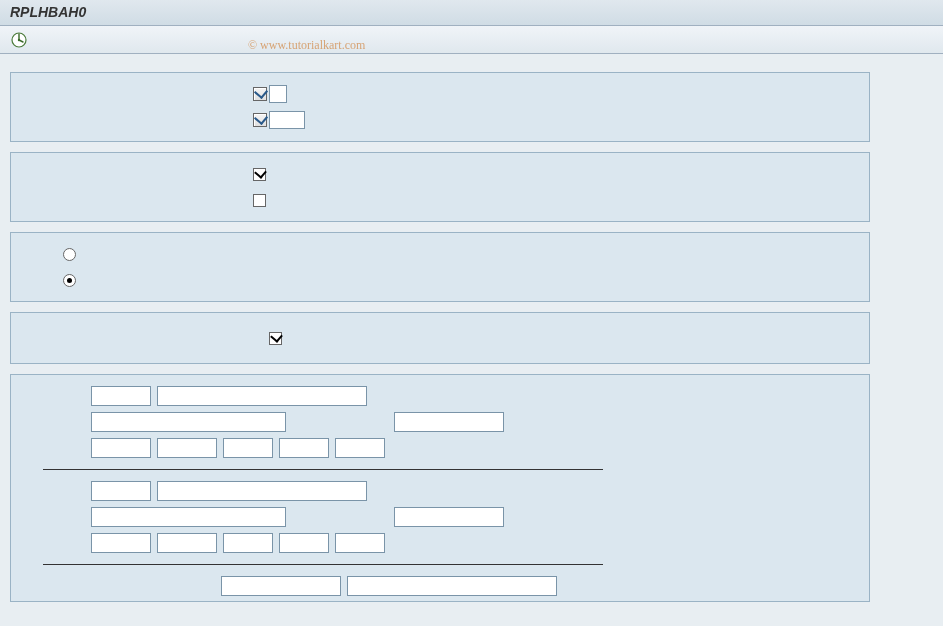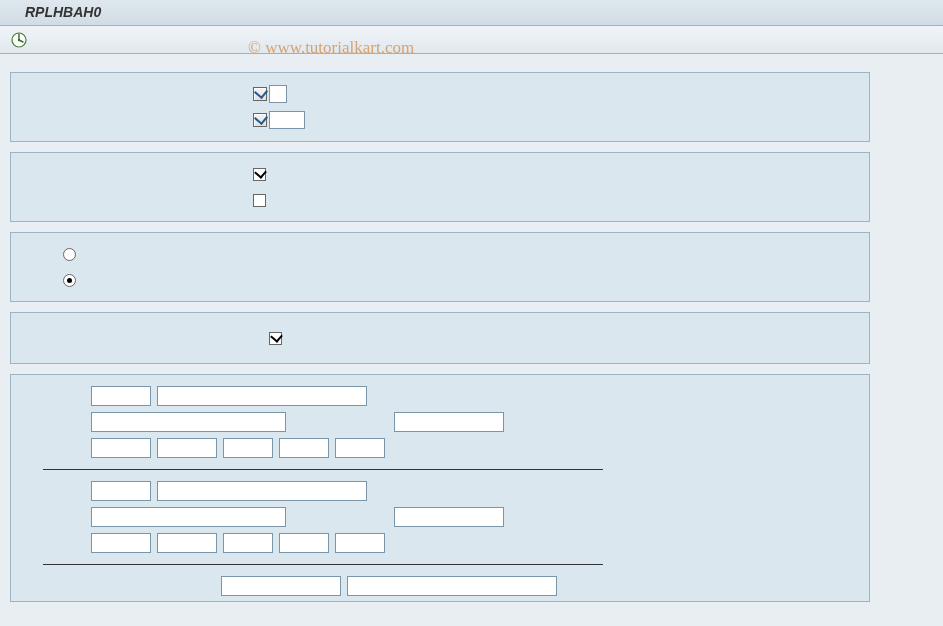--- a/index.html
+++ b/index.html
@@ -10,21 +10,21 @@
       color: #333;
       width: 943px;
       height: 626px;
       overflow: hidden;
       position: relative;
     }
     .title-bar {
       background: linear-gradient(to bottom, #e0e8ee, #d0dce5);
       border-bottom: 1px solid #a0b0c0;
       height: 26px;
-      padding: 4px 25px;
+      padding: 4px 10px;
       font-weight: bold;
       font-style: italic;
       font-size: 14px;
       color: #333;
     }
     .toolbar {
       background: linear-gradient(to bottom, #f0f4f8, #e0e8ee);
       border-bottom: 1px solid #a0b0c0;
       height: 28px;
       padding: 4px 10px;
@@ -151,21 +151,21 @@
     }
     .row-fields {
       display: flex;
       gap: 6px;
       align-items: center;
     }
     .watermark {
       position: absolute;
       top: 38px;
       left: 248px;
-      font-size: 17px;
+      font-size: 12px;
       color: #d28b4a;
       opacity: 0.75;
       pointer-events: none;
       font-family: Georgia, serif;
     }
   </style>
 </head>
 <body>
 
 <div class="title-bar">

